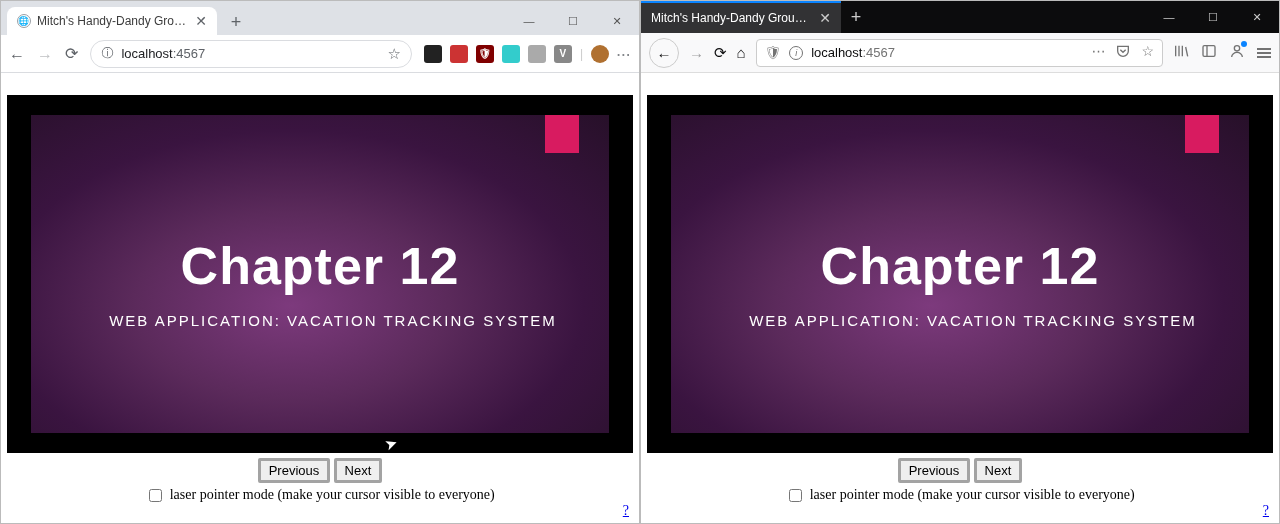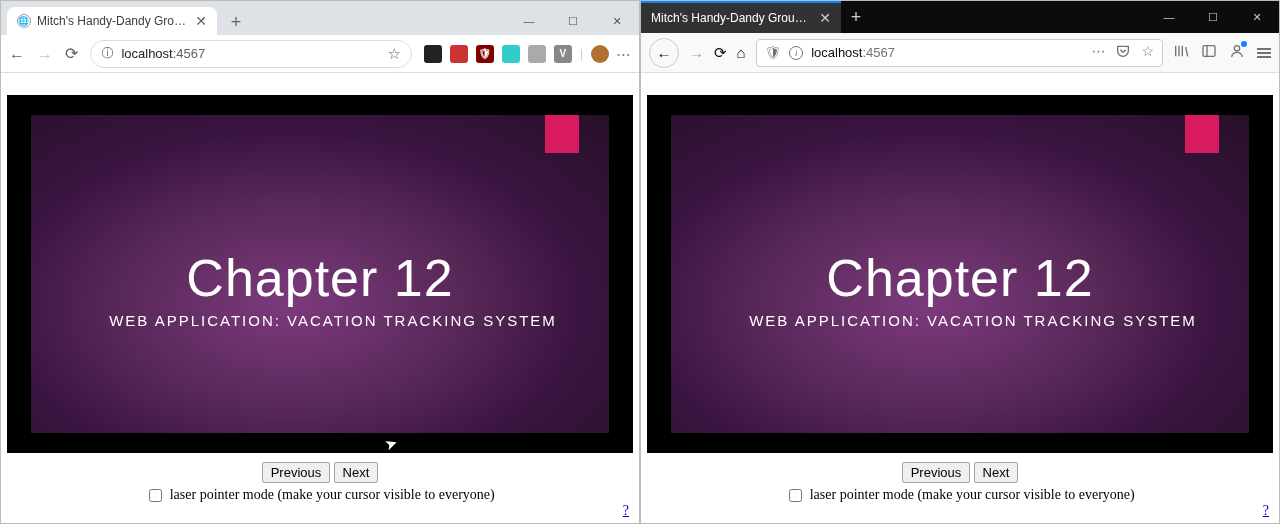--- a/index.html
+++ b/index.html
@@ -45,26 +45,26 @@
   .firefox .omni .right-icons { margin-left:auto; display:flex; gap:10px; color:#737373; font-size:14px;}
   .firefox .tool-row { display:flex; align-items:center; gap:12px; color:#737373; font-size:15px; }
   .firefox .hamb { display:flex; flex-direction:column; gap:2px; }
   .firefox .hamb span { width:14px; height:2px; background:#737373; display:block; }
 
   
   .content { flex:1; background:#fff; position:relative; overflow:hidden; }
   .slide-wrap { position:absolute; left:6px; right:6px; top:22px; height:358px; background:#000; }
   .slide { position:absolute; left:24px; right:24px; top:20px; bottom:20px; background: radial-gradient(ellipse at 45% 60%, #7d3a7d 0%, #5b2a5b 35%, #3a1440 65%, #271029 100%); overflow:hidden; }
   .accent { position:absolute; top:-20px; right:30px; width:34px; height:58px; background:#d81b60; }
-  .slide-title { position:absolute; width:100%; top:38%; text-align:center; color:#fff; font-weight:400; font-size:52px; letter-spacing:1px; font-family:"Segoe UI Light","Segoe UI",sans-serif;margin-top:12px; }
+  .slide-title { position:absolute; width:100%; top:38%; text-align:center; color:#fff; font-weight:700; font-size:52px; letter-spacing:1px; font-family:"Segoe UI Light","Segoe UI",sans-serif; }
   .slide-sub { position:absolute; width:100%; top:62%; text-align:center; color:#fff; font-size:15px; letter-spacing:2px; font-family:"Segoe UI",sans-serif;padding-left:26px; }
   .cursor { position:absolute; left:378px; top:340px; color:#fff; font-size:15px; transform:rotate(-20deg); pointer-events:none; }
 
   .controls { position:absolute; bottom:40px; left:0; right:0; text-align:center; }
-  .controls button { font:13px Arial; padding:2px 8px; background:#efefef; border:1px solid #a3a3a3; border-radius:2px; }
+  .controls button { font:13px Arial; padding:2px 8px; background:#efefef; border:3px solid #a3a3a3; border-radius:2px; }
   .laser-row { position:absolute; bottom:18px; left:0; right:0; text-align:center; font:14px "Times New Roman", serif; color:#000; }
   .laser-row input { vertical-align:middle; margin-right:4px; }
   .qmark { position:absolute; right:10px; bottom:4px; color:#00e; text-decoration:underline; font:14px "Times New Roman",serif; }
 
   svg.icn { width:16px; height:16px; }
 </style>
 </head>
 <body>
 
 <div class="desktop">

